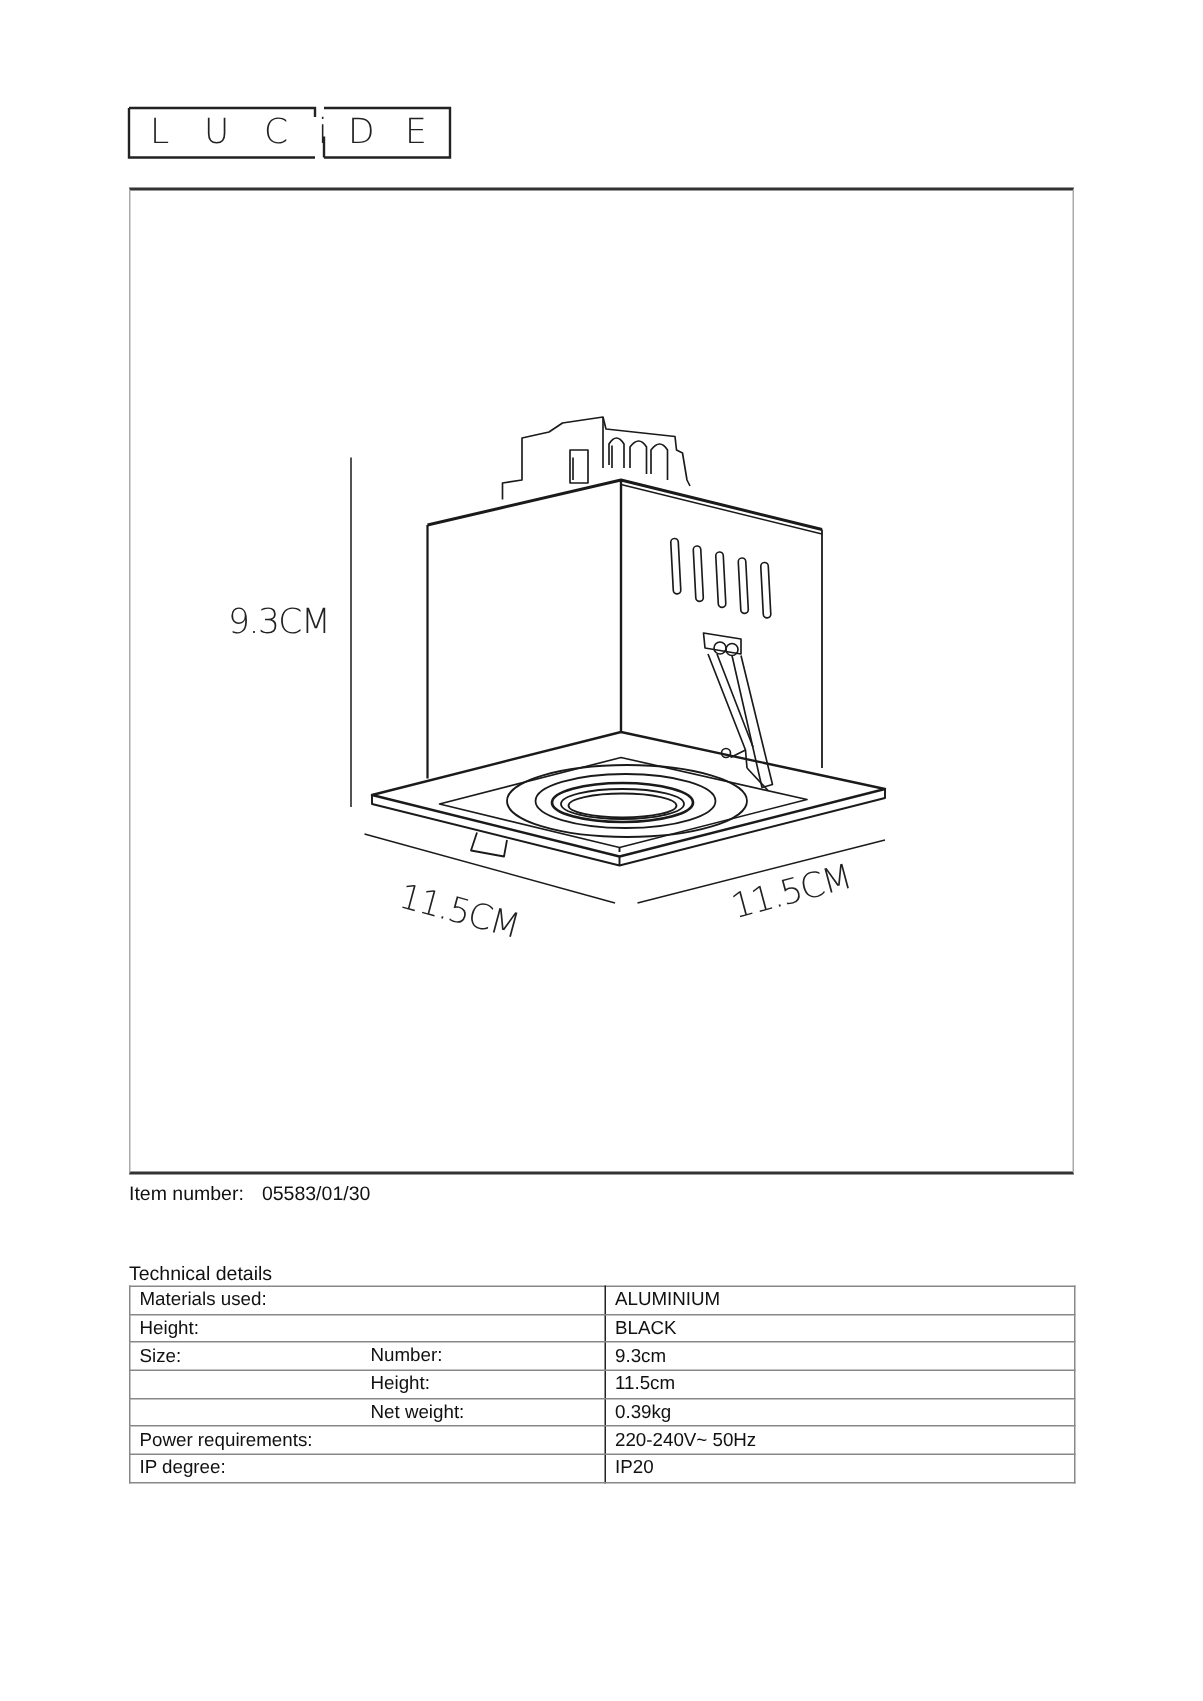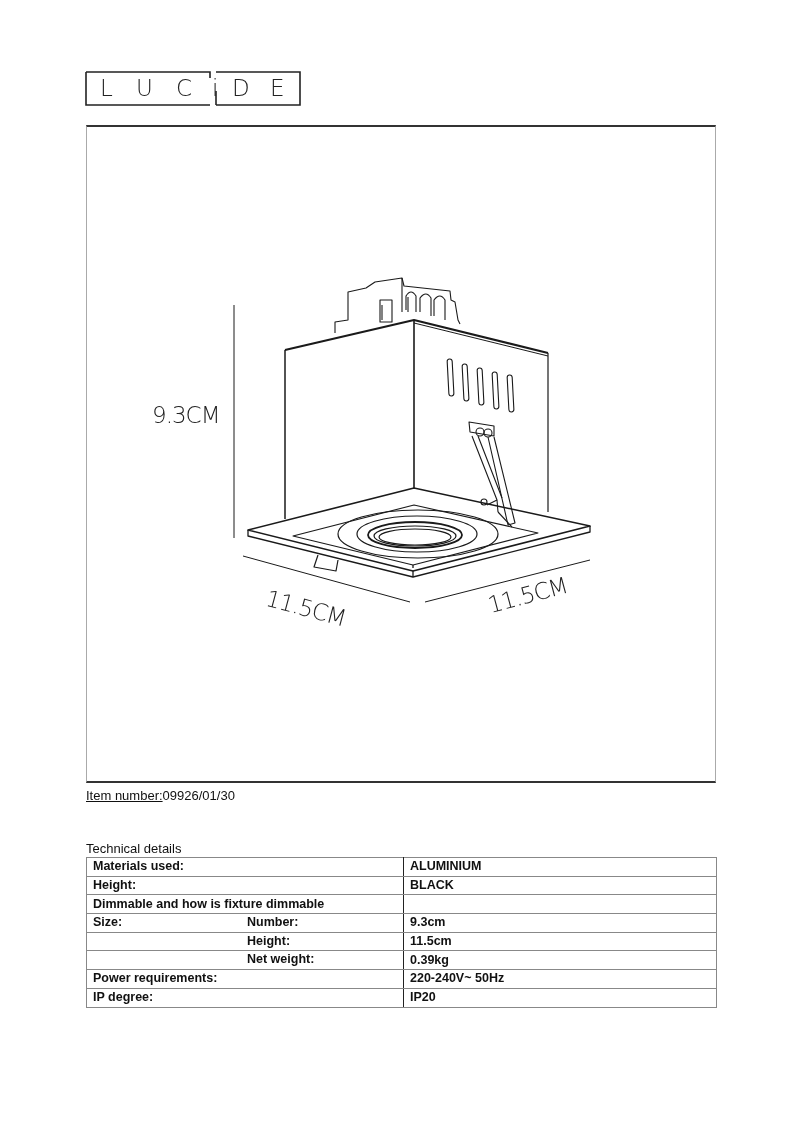--- a/index.html
+++ b/index.html
@@ -8,26 +8,26 @@
   .logo { position: absolute; left: 84px; top: 69px; width: 218px; height: 38px; }
   .logo-letter { position: absolute; top: 6px; font-family: "DejaVu Sans", sans-serif;
                  font-weight: 300; font-size: 23px; color: #222; line-height: 26px; }
   .frame { position: absolute; left: 86px; top: 125px; width: 630px; height: 658px;
            border: 1px solid #3a3a3a; border-right-color: #aaa; border-left-color: #aaa;
            box-sizing: border-box; border-top: 2px solid #333; border-bottom: 2px solid #333; }
   .drawing { position: absolute; left: 0; top: 0; }
   .dim-label { position: absolute; font-family: "DejaVu Sans", sans-serif; font-size: 23px;
                color: #222; letter-spacing: -1px; font-weight: 300; }
   .item-line { position: absolute; left: 86px; top: 788px; font-size: 13px; color: #111; }
-  .item-line .lbl { margin-right: 0; text-decoration: underline; }
+  .item-line .lbl { margin-right: 12px; }
   .tech-title { position: absolute; left: 86px; top: 841px; font-size: 13px; color: #111; }
   table.tech { position: absolute; left: 86px; top: 857px; width: 631px; border-collapse: collapse;
                font-size: 12.5px; color: #111; }
   table.tech td { height: 17.7px; padding: 0 0 0 6px; border: 1px solid #888; line-height: 17px;
-                  white-space: nowrap; font-weight: bold; }
+                  white-space: nowrap; }
   table.tech td.c1 { width: 310px; border-right: 1px solid #222; }
   table.tech td.c2 { }
   table.tech tr { border-bottom: 1px solid #333; }
   table.tech td.sub-size { position: relative; }
   .size-sub { position: absolute; left: 160px; top: 0; }
 </style>
 </head>
 <body>
 
 <div class="logo">
@@ -113,38 +113,34 @@
 
     <path d="M318,555 L314,567 L336,571 L338,560" stroke-width="1.2"></path>
   </g>
 </svg>
 
 <div class="dim-label" style="left:152px; top:402px;">9.3CM</div>
 <div class="dim-label" style="left:270px; top:585px; transform: rotate(15deg); transform-origin: left top;">11.5CM</div>
 <div class="dim-label" style="left:485px; top:593px; transform: rotate(-15deg); transform-origin: left top;">11.5CM</div>
 
 <div class="item-line">
-  <span class="lbl">Item number:</span><span>09926/01/30</span>
+  <span class="lbl">Item number:</span><span>05583/01/30</span>
 </div>
 
 <div class="tech-title">Technical details</div>
 
 <table class="tech">
   <tbody>
     <tr>
       <td class="c1">Materials used:</td>
       <td class="c2">ALUMINIUM</td>
     </tr>
     <tr>
       <td class="c1">Height:</td>
       <td class="c2">BLACK</td>
-    </tr>
-    <tr>
-      <td class="c1">Dimmable and how is fixture dimmable</td>
-      <td class="c2"></td>
     </tr>
     <tr>
       <td class="c1 sub-size">
         <span>Size:</span>
         <span class="size-sub">Number:</span>
       </td>
       <td class="c2">9.3cm</td>
     </tr>
     <tr>
       <td class="c1 sub-size">

